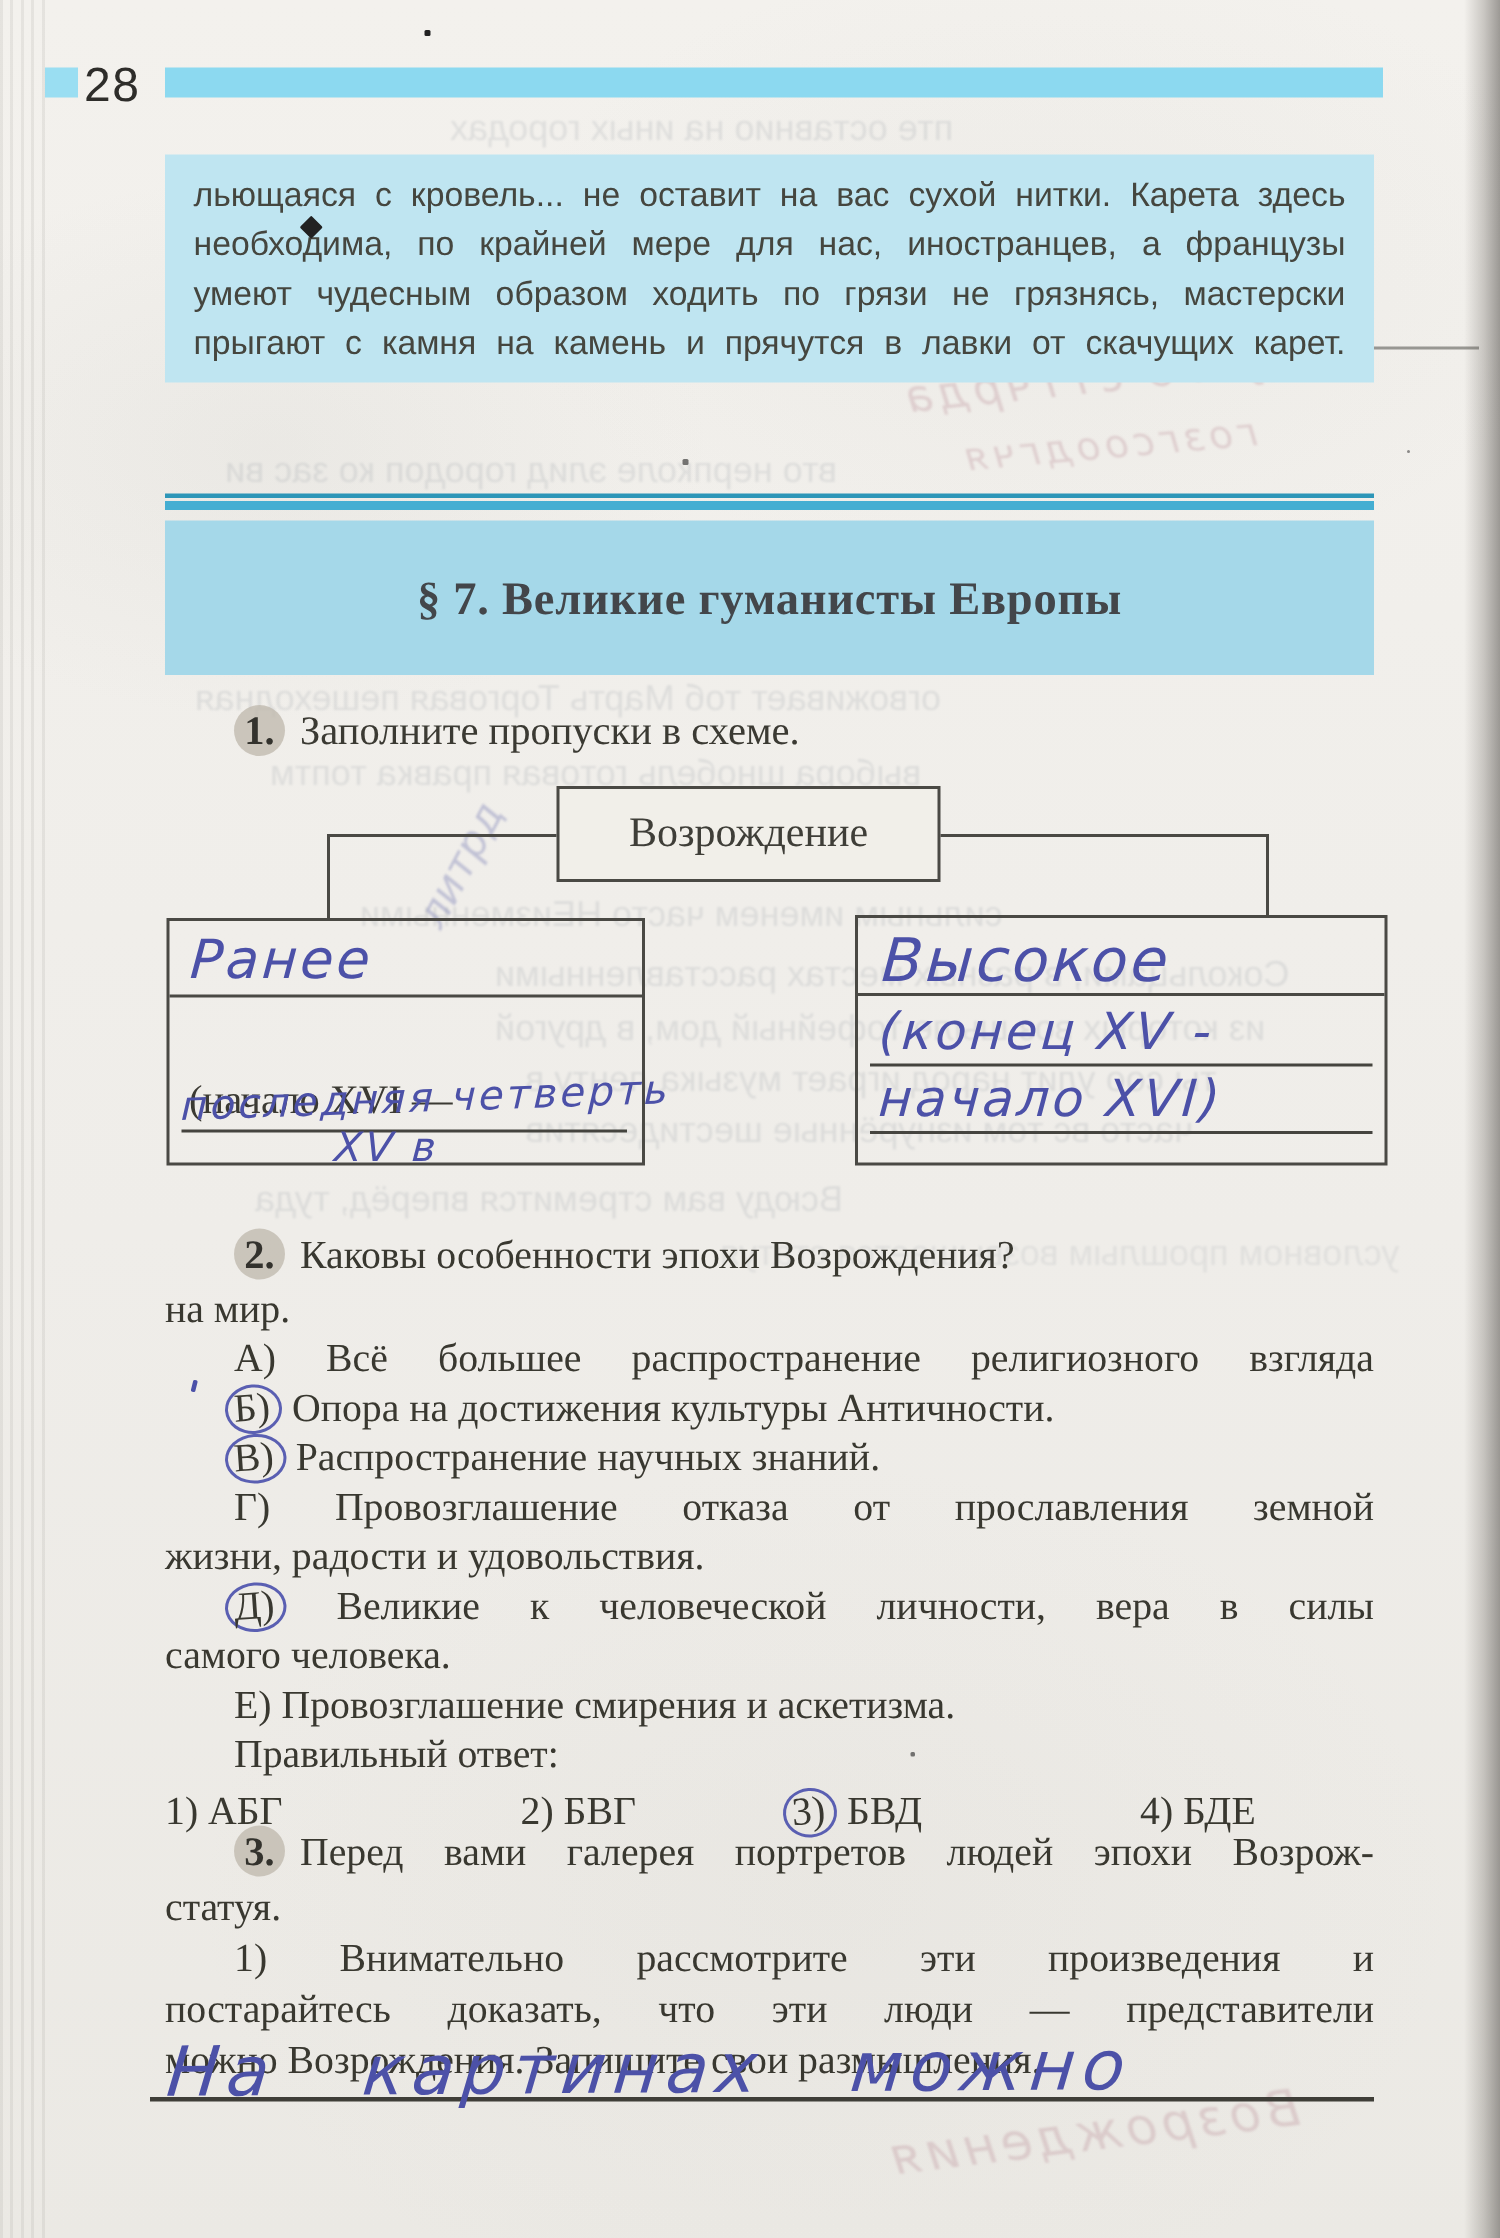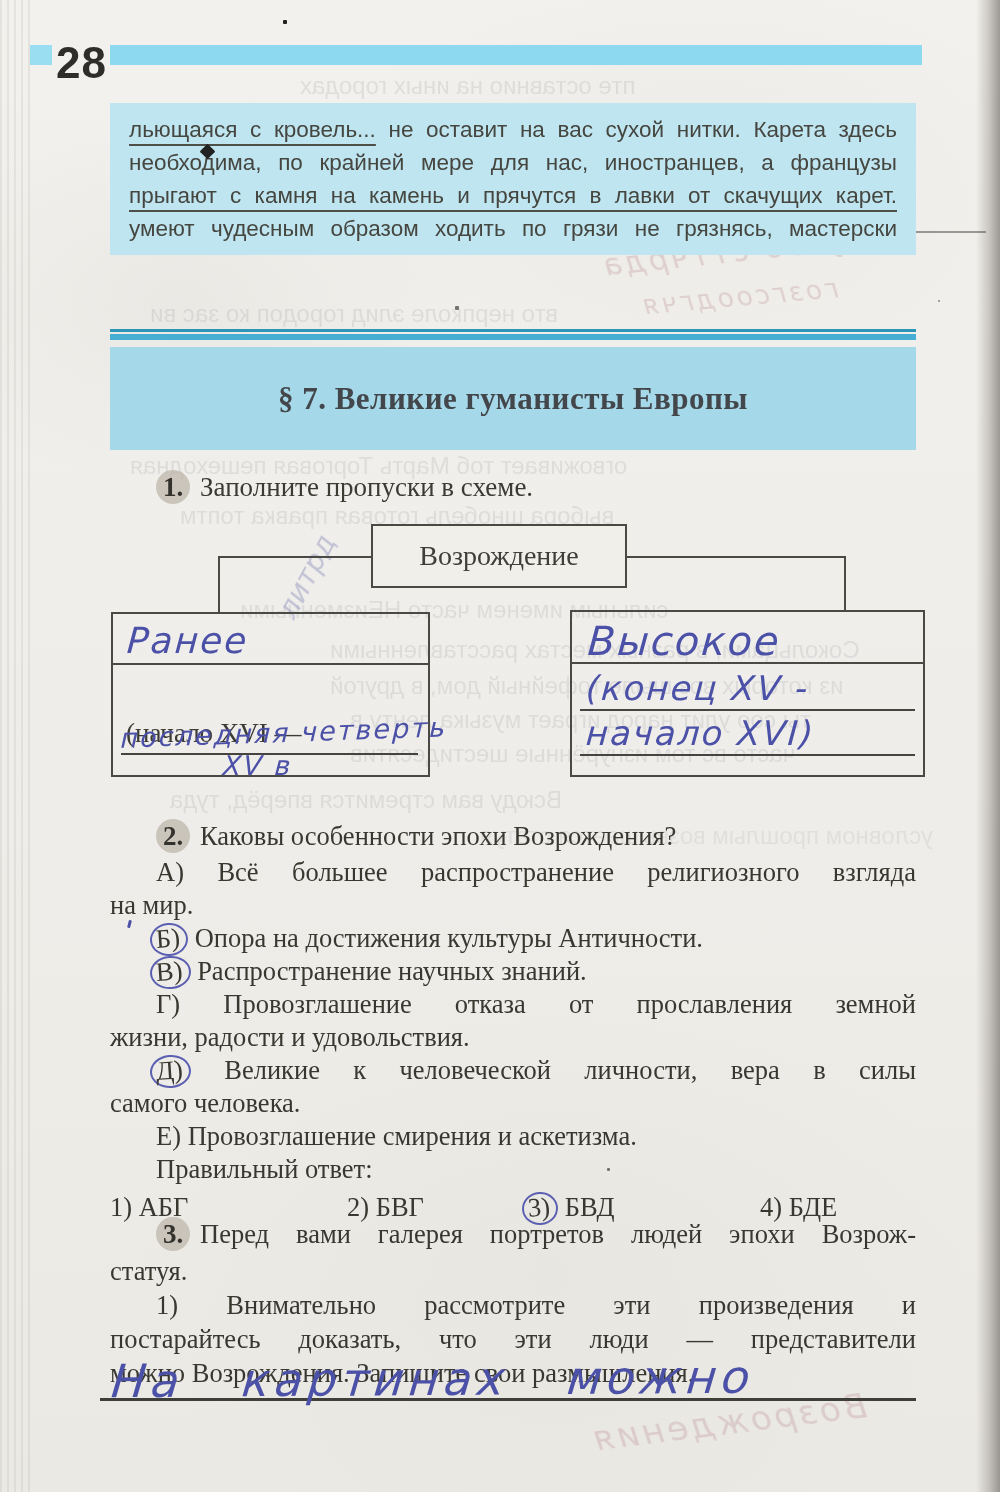--- a/index.html
+++ b/index.html
@@ -17,28 +17,28 @@
     background:linear-gradient(to right,rgba(0,0,0,0),rgba(95,90,84,.28) 55%,rgba(70,66,62,.5));}
   .mottle{position:absolute;inset:0;pointer-events:none;
     background:
       radial-gradient(420px 260px at 18% 20%,rgba(190,190,184,.14),rgba(0,0,0,0) 70%),
       radial-gradient(520px 300px at 70% 12%,rgba(198,198,192,.12),rgba(0,0,0,0) 70%),
       radial-gradient(600px 420px at 55% 85%,rgba(200,198,192,.10),rgba(0,0,0,0) 70%);}
   
   .top-band{position:absolute;left:110px;top:45px;width:812px;height:20px;background:#8cd9f0;}
   .band-frag{position:absolute;left:30px;top:45px;width:22px;height:20px;background:#9adef2;}
   .page-num{position:absolute;left:56px;top:38px;font-family:"Liberation Sans",sans-serif;
-    font-weight:bold;font-size:44px;color:#2e2d2a;letter-spacing:1px;}
+    font-weight:normal;font-size:32px;color:#2e2d2a;letter-spacing:1px;}
   
   .quote-box{position:absolute;left:110px;top:103px;width:806px;height:152px;box-sizing:border-box;
     background:#bfe5f1;padding:10px 19px 0 19px;
     font-family:"Liberation Sans",sans-serif;font-size:22.5px;line-height:33px;color:#45463f;}
   .quote-box .ln{text-align:justify;}
   .quote-box .jl{text-align-last:justify;}
-  .u{ text-decoration:underline;text-decoration-thickness:1.8px;text-underline-offset:7px;
+  .u{ text-decoration-thickness:1.8px;text-underline-offset:7px;
       text-decoration-color:#4e4f48;}
   .quote-tail-rule{position:absolute;left:916px;top:231px;width:70px;height:2px;background:rgba(78,79,72,.55);}
   
   .rule-thin{position:absolute;left:110px;top:329px;width:806px;height:3px;background:#2d96b8;}
   .rule-thick{position:absolute;left:110px;top:334px;width:806px;height:6px;background:#45aed2;}
   .section-band{position:absolute;left:110px;top:347px;width:806px;height:103px;background:#a5d8e9;}
   .section-title{position:absolute;left:0;top:34px;width:100%;text-align:center;
     font-size:31px;font-weight:bold;color:#43464a;letter-spacing:.5px;}
   
   .badge{display:inline-flex;align-items:center;justify-content:center;width:34px;height:34px;
@@ -109,22 +109,22 @@
   <div class="ghost handpink" style="left:590px;top:1402px;transform:scaleX(-1) rotate(7deg);font-size:34px;">Возрождения</div>
   <div class="ghost handblue" style="left:262px;top:560px;transform:rotate(-62deg);font-size:28px;">литрд</div>
 
   <div class="band-frag"></div>
   <div class="page-num">28</div>
   <div class="top-band"></div>
 
   <div class="quote-box">
     <div class="ln jl"><span class="u">льющаяся с кровель...</span><span> не оставит на вас сухой нитки. Карета здесь</span></div>
     <div class="ln jl">необходима, по крайней мере для нас, иностранцев, а французы</div>
+    <div class="ln jl">умеют чудесным образом ходить по грязи не грязнясь, мастерски</div>
     <div class="ln jl u">прыгают с камня на камень и прячутся в лавки от скачущих карет.</div>
-    <div class="ln jl">умеют чудесным образом ходить по грязи не грязнясь, мастерски</div>
   </div>
   <div class="quote-tail-rule"></div>
   <div class="speck" style="left:202px;top:146px;width:11px;height:11px;transform:rotate(45deg);"></div>
 
   <div class="rule-thin"></div>
   <div class="rule-thick"></div>
   <div class="section-band">
     <div class="section-title">§ 7. Великие гуманисты Европы</div>
   </div>
 
@@ -157,22 +157,22 @@
     <div class="hw" style="position:absolute;left:14px;top:56px;font-size:34px;">(конец XV -</div>
     <div class="blank-rule" style="left:8px;right:8px;top:142px;"></div>
     <div class="hw" style="position:absolute;left:14px;top:101px;font-size:34px;">начало XVI)</div>
   </div>
 
   <div class="textcol" style="top:816px;">
     <div class="tline head" style="padding-left:46px;">
       <span class="badge">2.</span>
       <span>Каковы особенности эпохи Возрождения?</span>
     </div>
+    <div class="tline">на мир.</div>
     <div class="tline jl ind"><span>А)</span> <span>Всё большее распространение религиозного взгляда</span></div>
-    <div class="tline">на мир.</div>
     <div class="tline ind"><span class="circ">Б)</span> <span>Опора на достижения культуры Античности.</span></div>
     <div class="tline ind"><span class="circ">В)</span> <span>Распространение научных знаний.</span></div>
     <div class="tline jl ind"><span>Г)</span> <span>Провозглашение отказа от прославления земной</span></div>
     <div class="tline">жизни, радости и удовольствия.</div>
     <div class="tline jl ind"><span class="circ">Д)</span> <span>Великие к человеческой личности, вера в силы</span></div>
     <div class="tline">самого человека.</div>
     <div class="tline ind"><span>Е)</span> <span>Провозглашение смирения и аскетизма.</span></div>
     <div class="tline ind">Правильный ответ:</div>
     <div class="answers-row">
       <span class="ans" style="left:0;"><span>1)</span> <span>АБГ</span></span>

